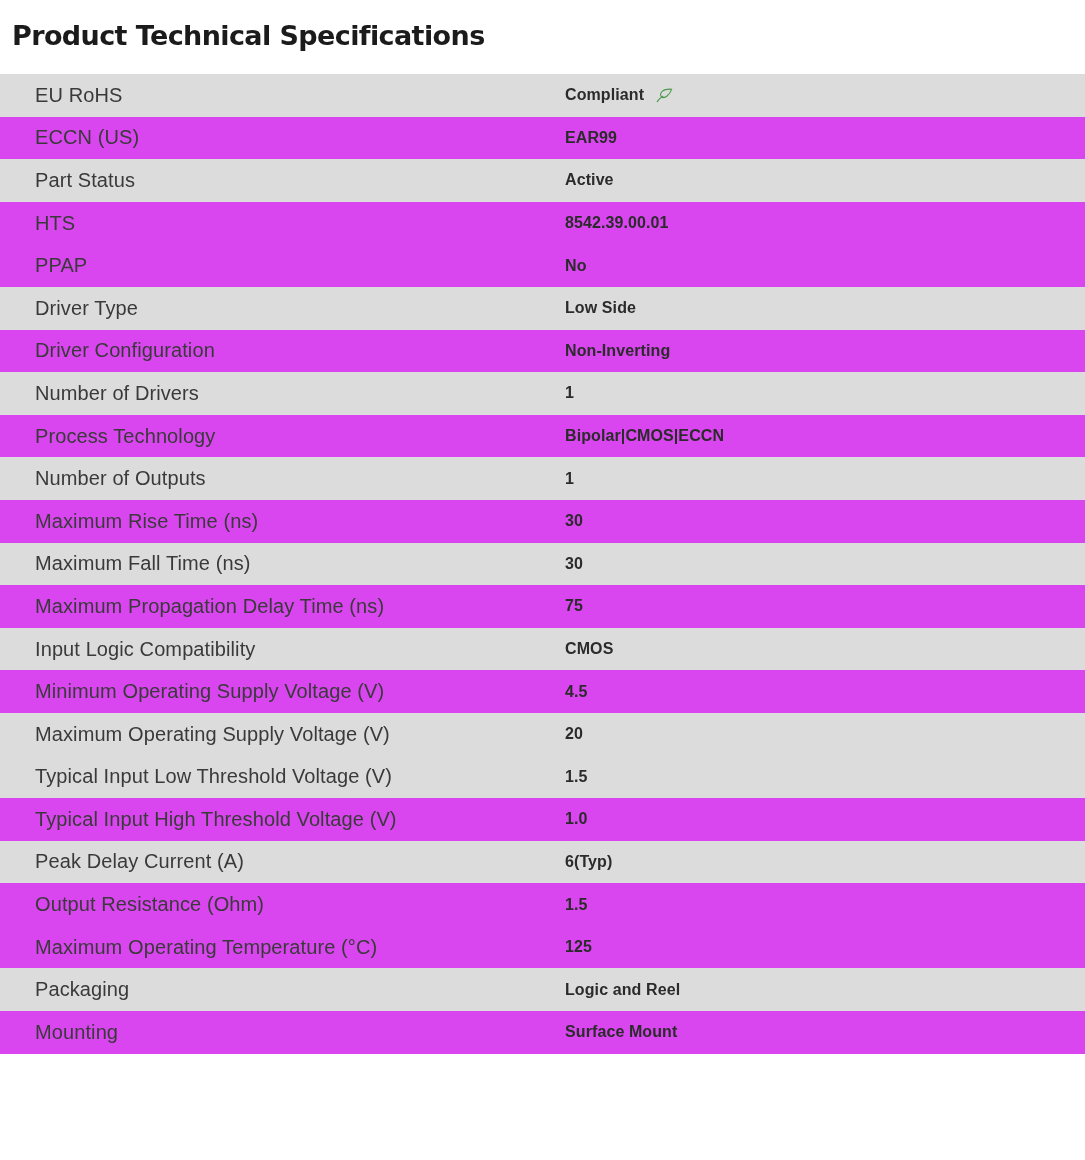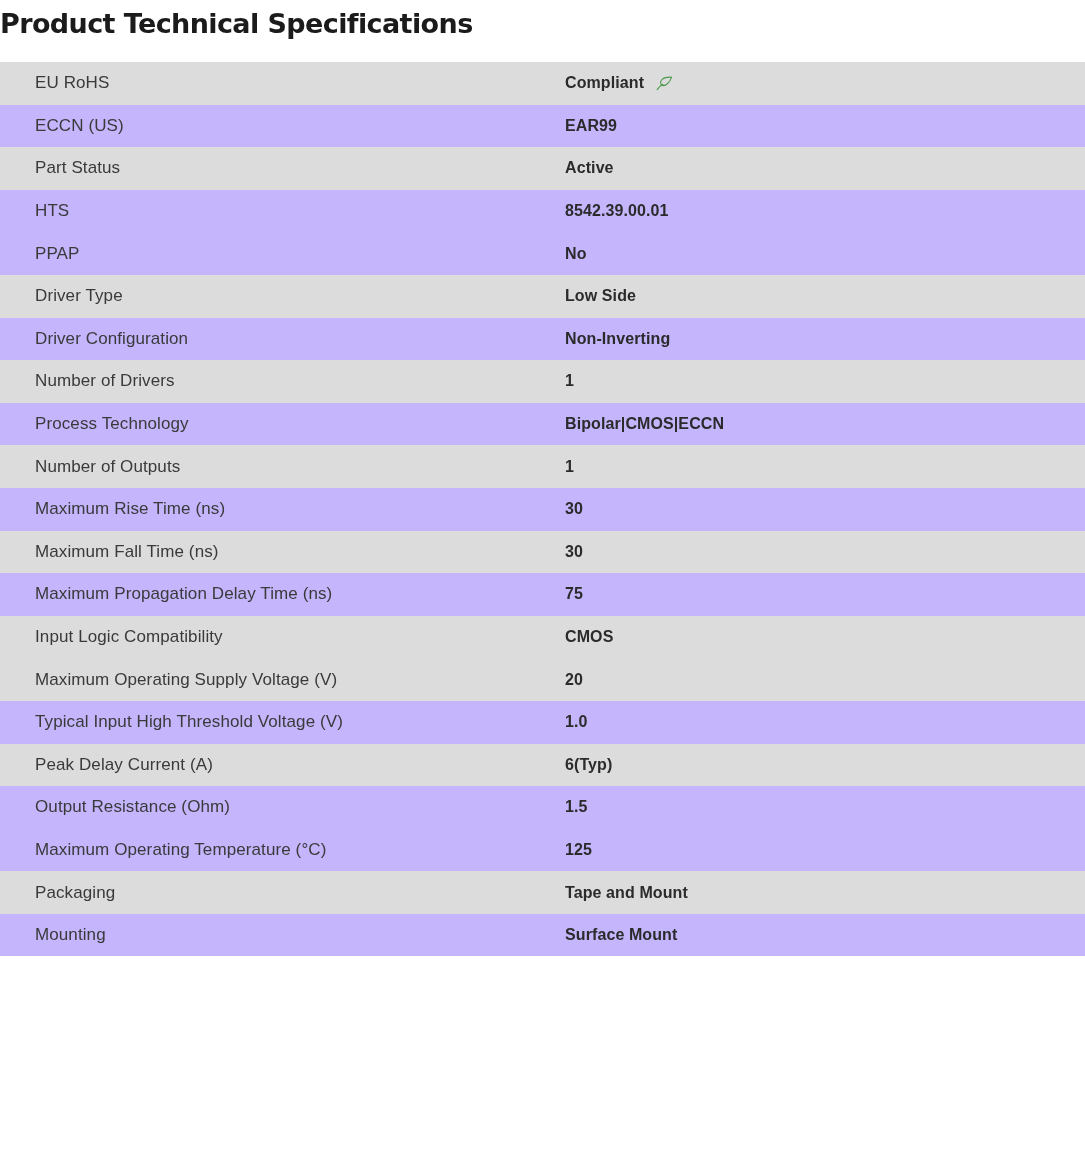--- a/index.html
+++ b/index.html
@@ -16,48 +16,48 @@
   }
   .page {
     width: 1085px;
     position: relative;
   }
   .page-title {
     font-size: 27px;
     font-weight: 700;
     letter-spacing: -0.6px;
     color: #1b1b1b;
-    margin: 0;
+    margin: 12px;
     padding: 4px 0 0 0;
     line-height: 40px;
     font-family: "DejaVu Sans", sans-serif;
   }
   .spec-table {
     width: 1085px;
     border-collapse: collapse;
     margin-top: 18px;
     table-layout: fixed;
   }
   .spec-table tr {
     height: 42.6px;
   }
   .spec-table tr.odd {
     background: #dcdcdc;
   }
   .spec-table tr.even {
-    background: #c4b5fd;
+    background: #d946ef;
   }
   .spec-table td {
     vertical-align: middle;
     padding: 0;
   }
   td.label-cell {
     width: 530px;
     padding-left: 35px;
-    font-size: 17px;
+    font-size: 20px;
     font-weight: 400;
     color: #3a3a3a;
     letter-spacing: 0.1px;
   }
   td.value-cell {
     padding-left: 0px;
     font-size: 16px;
     font-weight: 700;
     color: #2b2b2b;
     letter-spacing: 0.1px;
@@ -191,28 +191,44 @@
           </td>
         </tr>
         <tr class="odd">
           <td class="label-cell">Input Logic Compatibility</td>
           <td class="value-cell">
             <div class="value-inner">
               <span>CMOS</span>
             </div>
           </td>
         </tr>
+        <tr class="even">
+          <td class="label-cell">Minimum Operating Supply Voltage (V)</td>
+          <td class="value-cell">
+            <div class="value-inner">
+              <span>4.5</span>
+            </div>
+          </td>
+        </tr>
         <tr class="odd">
           <td class="label-cell">Maximum Operating Supply Voltage (V)</td>
           <td class="value-cell">
             <div class="value-inner">
               <span>20</span>
             </div>
           </td>
         </tr>
+        <tr class="odd">
+          <td class="label-cell">Typical Input Low Threshold Voltage (V)</td>
+          <td class="value-cell">
+            <div class="value-inner">
+              <span>1.5</span>
+            </div>
+          </td>
+        </tr>
         <tr class="even">
           <td class="label-cell">Typical Input High Threshold Voltage (V)</td>
           <td class="value-cell">
             <div class="value-inner">
               <span>1.0</span>
             </div>
           </td>
         </tr>
         <tr class="odd">
           <td class="label-cell">Peak Delay Current (A)</td>
@@ -235,21 +251,21 @@
           <td class="value-cell">
             <div class="value-inner">
               <span>125</span>
             </div>
           </td>
         </tr>
         <tr class="odd">
           <td class="label-cell">Packaging</td>
           <td class="value-cell">
             <div class="value-inner">
-              <span>Tape and Mount</span>
+              <span>Logic and Reel</span>
             </div>
           </td>
         </tr>
         <tr class="even">
           <td class="label-cell">Mounting</td>
           <td class="value-cell">
             <div class="value-inner">
               <span>Surface Mount</span>
             </div>
           </td>

